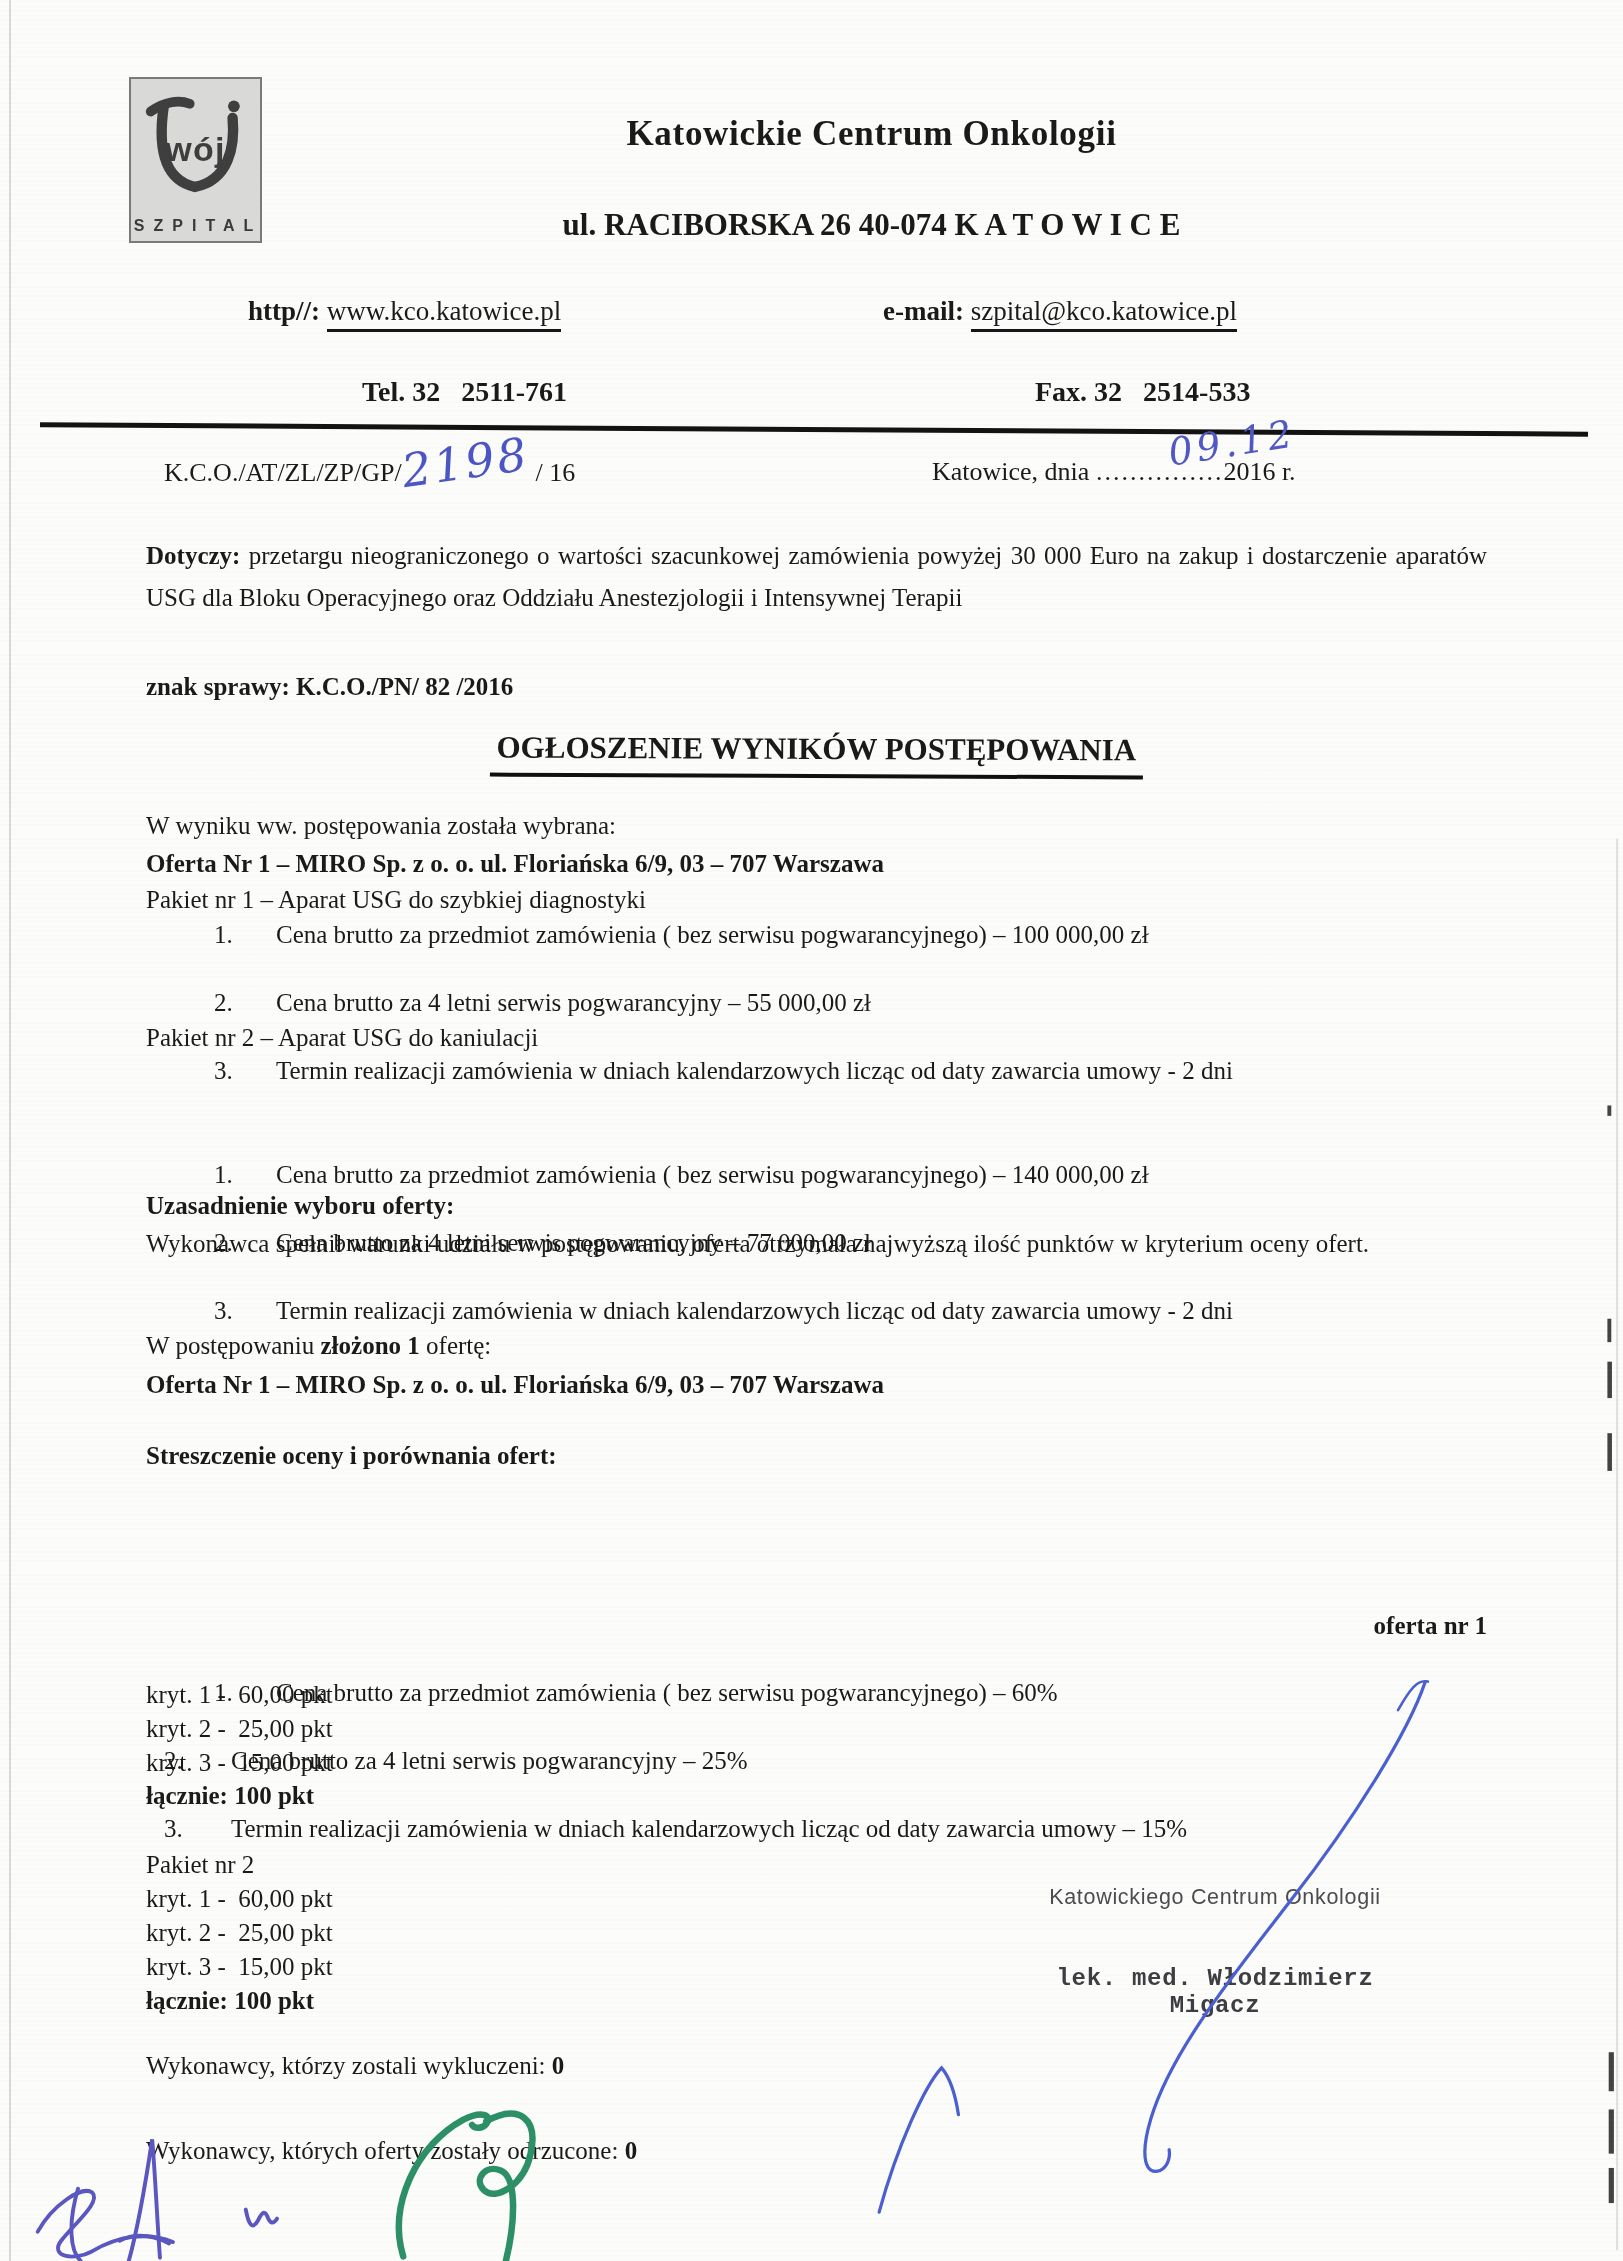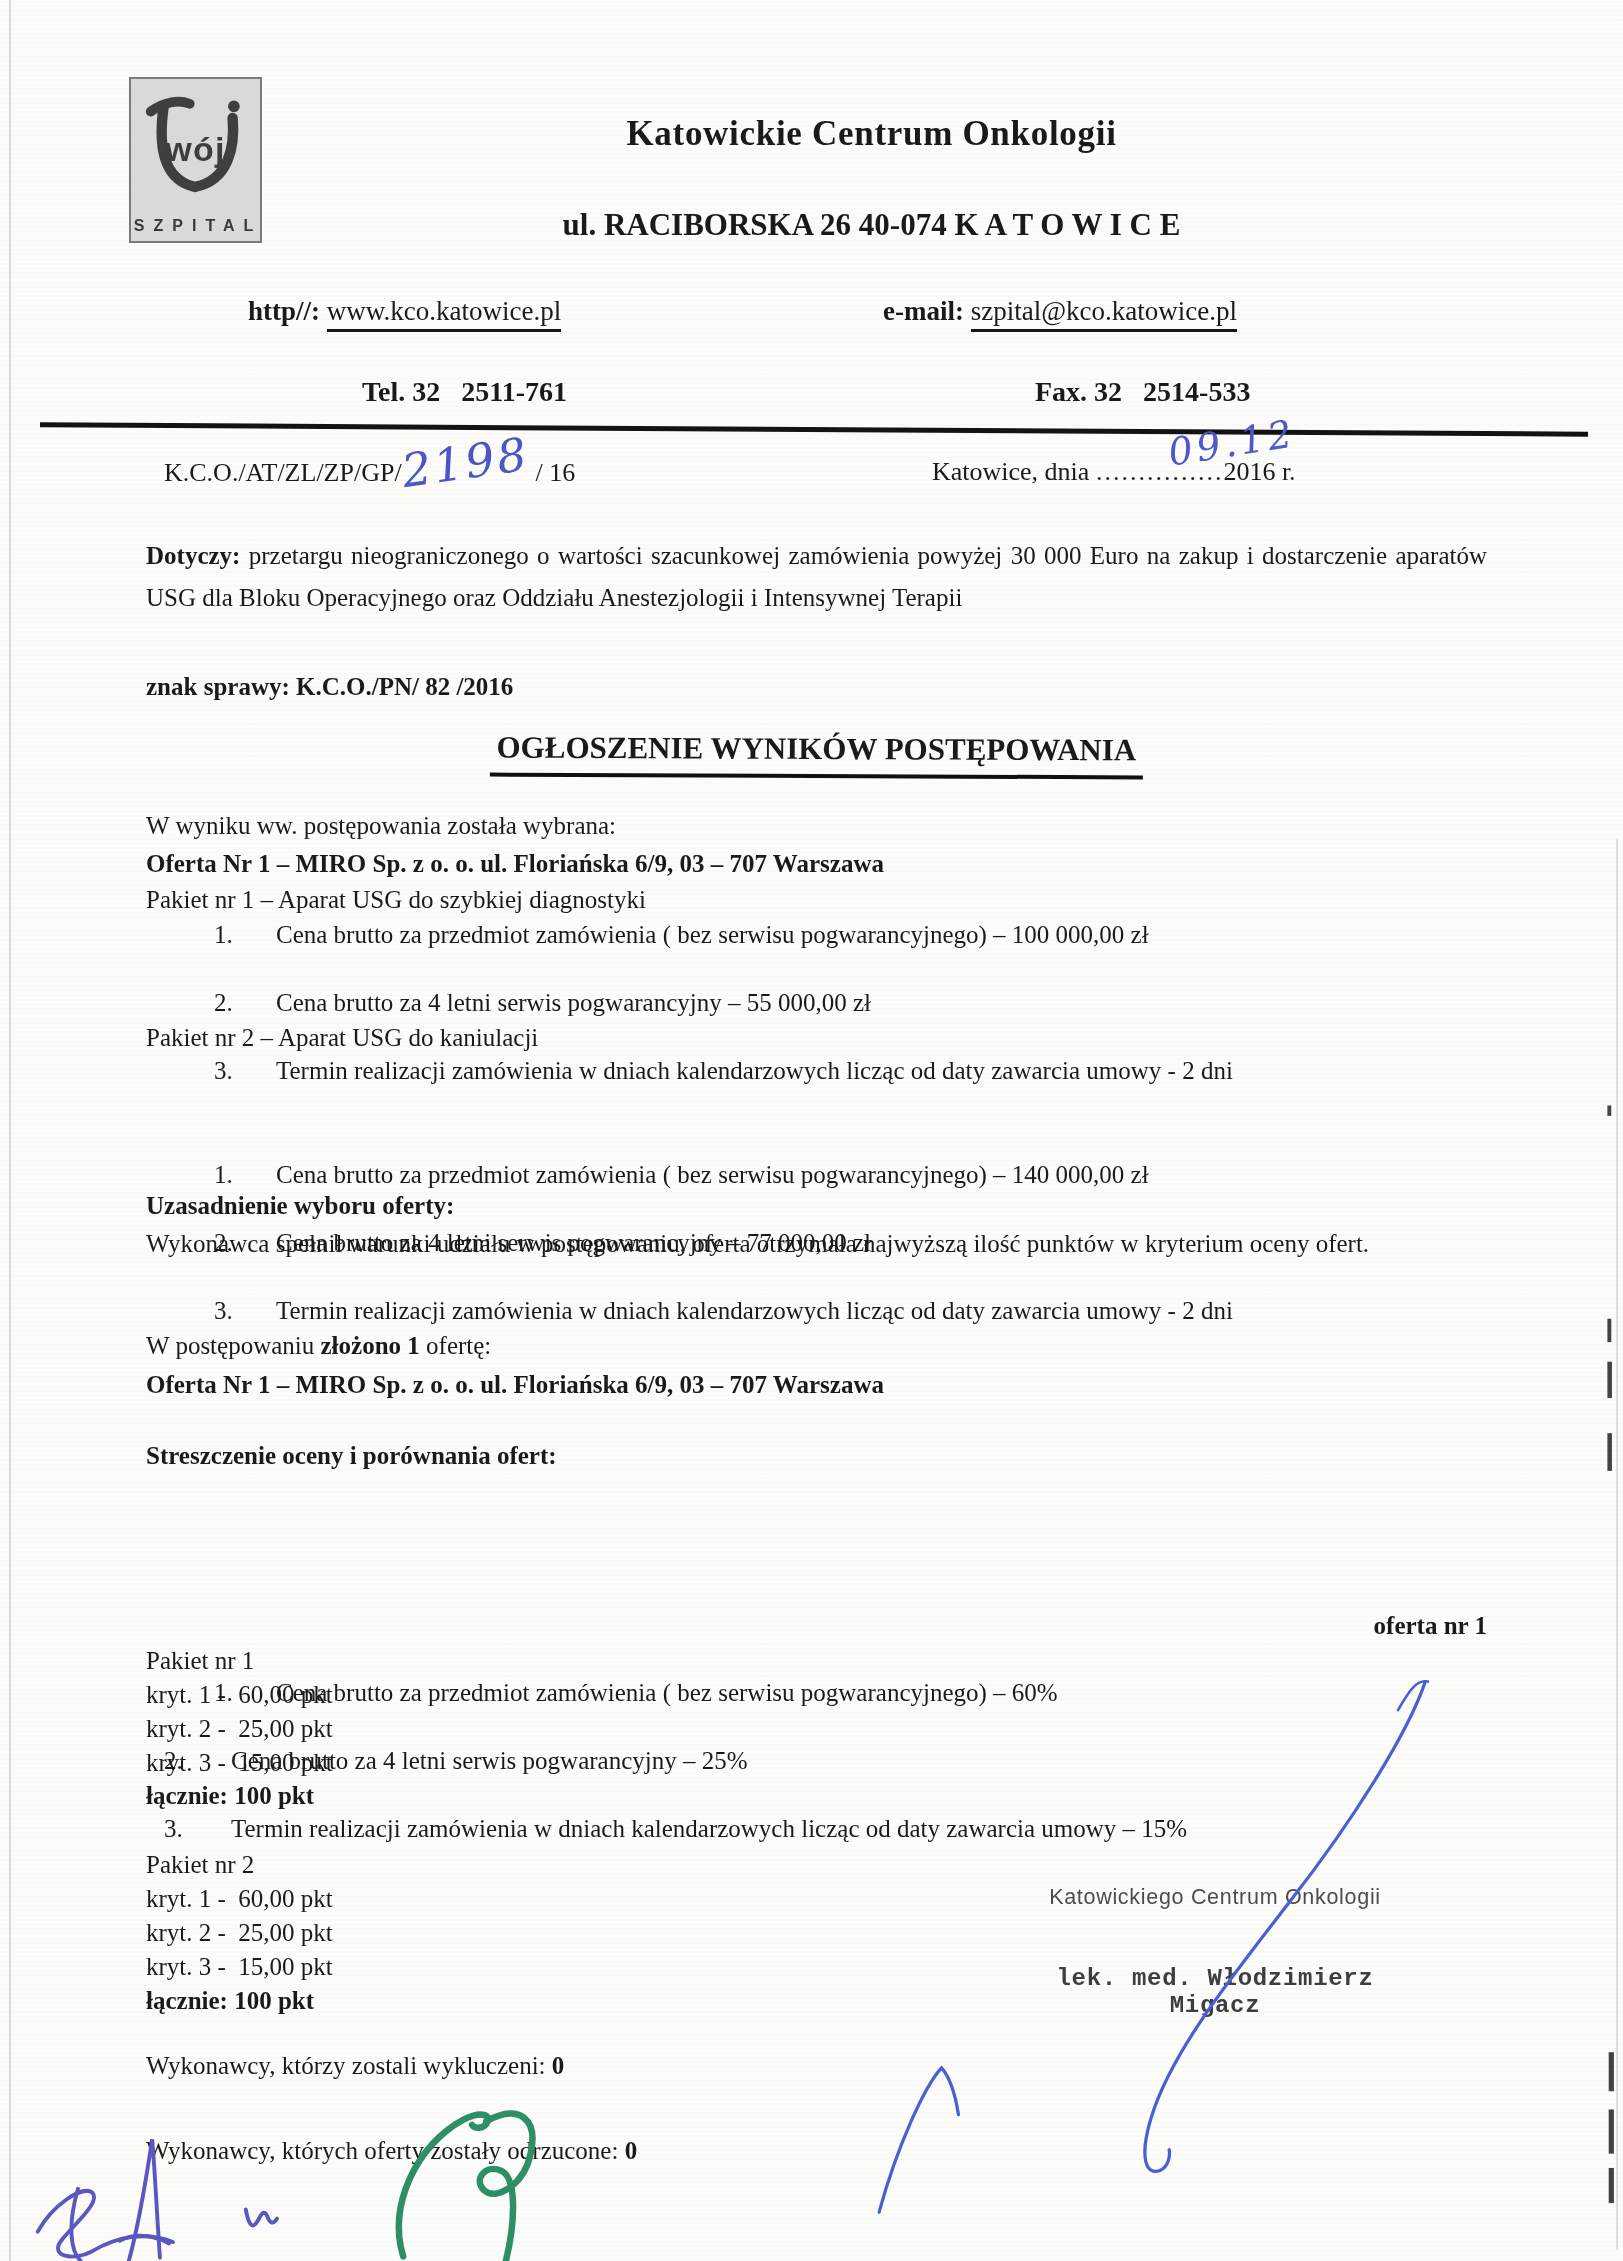--- a/index.html
+++ b/index.html
@@ -188,21 +188,20 @@
   <div class="blk li-row sh0" style="top:1506px;">
     <span class="li-n">2.</span>
     <span>Cena brutto za 4 letni serwis pogwarancyjny – 25%</span>
   </div>
   <div class="blk li-row sh0" style="top:1540px;">
     <span class="li-n">3.</span>
     <span>Termin realizacji zamówienia w dniach kalendarzowych licząc od daty zawarcia umowy – 15%</span>
   </div>
 
   <div class="blk b" style="top:1609px;text-align:right;">oferta nr 1</div>
-  <div class="blk" style="top:1644px;">Pakiet nr 1</div>
   <div class="blk kryt pre" style="top:1678px;">kryt. 1 -  60,00 pkt</div>
   <div class="blk kryt pre" style="top:1712px;">kryt. 2 -  25,00 pkt</div>
   <div class="blk kryt pre" style="top:1746px;">kryt. 3 -  15,00 pkt</div>
   <div class="blk b" style="top:1779px;">łącznie: 100 pkt</div>
 
   <div class="blk" style="top:1848px;">Pakiet nr 2</div>
   <div class="blk kryt pre" style="top:1882px;">kryt. 1 -  60,00 pkt</div>
   <div class="blk kryt pre" style="top:1916px;">kryt. 2 -  25,00 pkt</div>
   <div class="blk kryt pre" style="top:1950px;">kryt. 3 -  15,00 pkt</div>
   <div class="blk b" style="top:1984px;">łącznie: 100 pkt</div>

